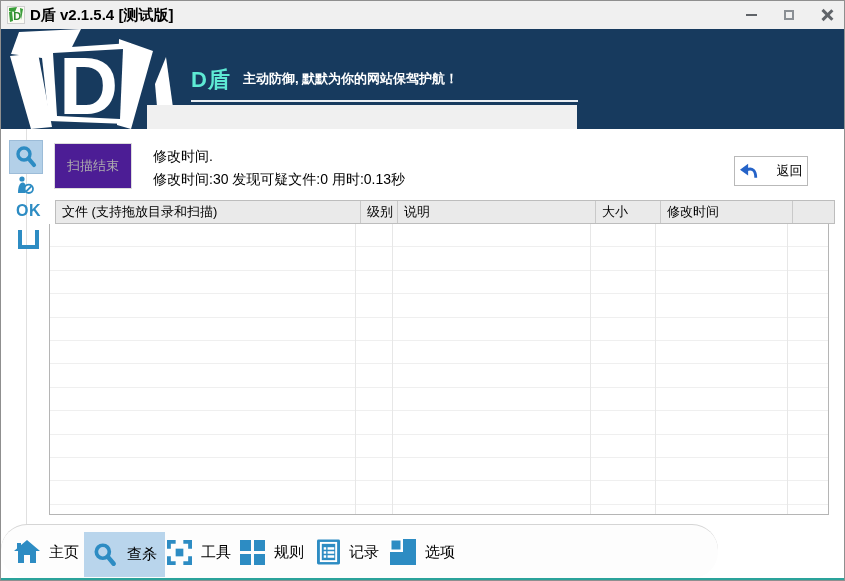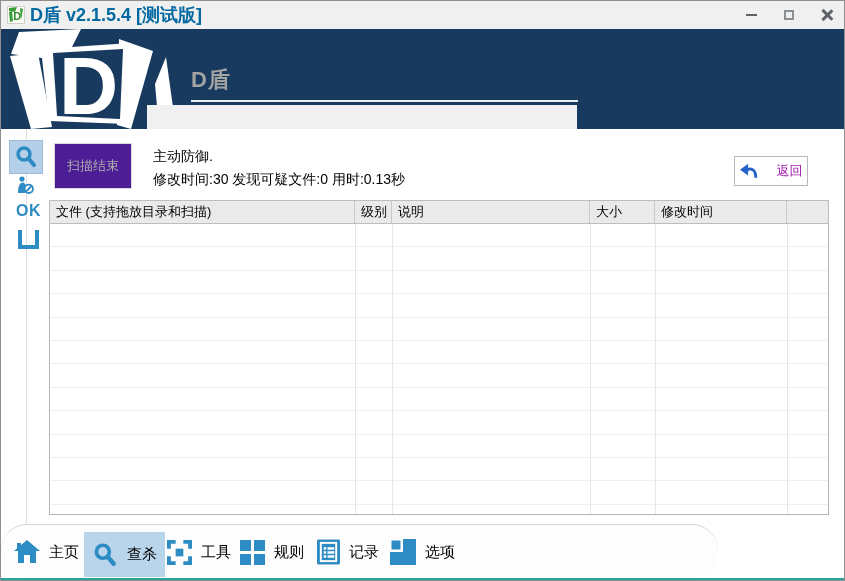--- a/index.html
+++ b/index.html
@@ -2,54 +2,54 @@
 <html><head>
 <meta charset="utf-8">
 <style>
   html,body{margin:0;padding:0;background:#d8d8d8;font-family:"Liberation Sans",sans-serif;}
   *{box-sizing:border-box;}
   .window{position:relative;width:845px;height:581px;background:#ffffff;border:1px solid #8f8f8f;overflow:hidden;}
 
   
   .titlebar{position:absolute;left:0;top:0;width:843px;height:28px;background:#f0f0f0;display:flex;align-items:center;padding-left:6px;}
   .titlebar .app-icon{width:18px;height:18px;margin-right:5px;flex:0 0 auto;}
-  .titlebar .title{font-size:18px;font-weight:bold;color:#0369a1;}
+  .titlebar .title{font-size:15px;font-weight:bold;color:#000000;}
   .win-controls{position:absolute;right:6px;top:0;height:28px;display:flex;align-items:center;gap:16px;}
   .win-btn{width:22px;height:22px;display:flex;align-items:center;justify-content:center;cursor:default;}
   .glyph-min{width:11px;height:0;border-bottom:2px solid #5f6368;}
   .glyph-max{width:10px;height:10px;border:2px solid #8a8f94;}
   .glyph-close{position:relative;width:12px;height:12px;}
   .glyph-close:before,.glyph-close:after{content:"";position:absolute;left:5px;top:-1px;width:2.5px;height:14px;background:#5f6368;}
   .glyph-close:before{transform:rotate(45deg);}
   .glyph-close:after{transform:rotate(-45deg);}
 
   
   .banner{position:absolute;left:0;top:28px;width:843px;height:100px;background:#173a5e;overflow:hidden;}
   .banner .logo{position:absolute;left:0;top:0;}
   .brand{position:absolute;left:190px;top:40px;display:flex;align-items:flex-end;}
-  .brand .brand-name{color:#a3a3a3;font-weight:bold;font-size:22px;letter-spacing:1px;line-height:1;}
+  .brand .brand-name{color:#5eead4;font-weight:bold;font-size:22px;letter-spacing:1px;line-height:1;}
   .brand .brand-slogan{color:#fff;font-weight:bold;font-size:13px;margin-left:12px;margin-bottom:3px;}
   .banner-underline{position:absolute;left:190px;top:71px;width:387px;height:2px;background:#e8edf2;}
   .banner-panel{position:absolute;left:146px;top:76px;width:430px;height:24px;background:#f0f0f0;}
 
   
   .main{position:absolute;left:0;top:128px;width:843px;height:395px;background:#fff;}
   .sidebar{position:absolute;left:0;top:0;width:26px;height:100%;border-right:1px solid #e0e0e0;}
   .side-sel{position:absolute;left:8px;top:11px;width:34px;height:34px;background:#b3d0e8;border:1px solid #9cbcd8;display:flex;align-items:center;justify-content:center;}
   .side-user{position:absolute;left:14px;top:47px;}
   .side-ok{position:absolute;left:15px;top:73px;font-size:16px;font-weight:bold;color:#2d8cc3;letter-spacing:0.5px;}
   .side-container{position:absolute;left:17px;top:101px;width:21px;height:19px;border:4px solid #2d8cc3;border-top:none;}
 
   .scan-btn{position:absolute;left:53px;top:14px;width:78px;height:46px;background:#4c1d95;border:1px solid #dcdcdc;color:#aeaeae;font-size:13px;font-family:"Liberation Sans",sans-serif;}
   .status1{position:absolute;left:152px;top:19px;font-size:14px;color:#000;}
   .status2{position:absolute;left:152px;top:42px;font-size:14px;color:#000;}
-  .return-btn{position:absolute;left:733px;top:27px;width:74px;height:30px;background:#fff;border:1px solid #b9b9b9;display:flex;align-items:center;justify-content:center;gap:19px;font-size:13px;color:#a21caf;cursor:default;}
-
-  
-  .tbl-header{position:absolute;left:48px;top:71px;width:780px;height:24px;background:#eaeaea;border:1px solid #bdbdbd;display:flex;}
+  .return-btn{position:absolute;left:733px;top:27px;width:74px;height:30px;background:#fff;border:1px solid #b9b9b9;display:flex;align-items:center;justify-content:center;gap:19px;font-size:13px;color:#000000;cursor:default;}
+
+  
+  .tbl-header{position:absolute;left:54px;top:71px;width:780px;height:24px;background:#eaeaea;border:1px solid #bdbdbd;display:flex;}
   .tbl-h-cell{height:100%;border-right:1px solid #c9c9c9;font-size:13px;color:#000;display:flex;align-items:center;padding-left:6px;white-space:nowrap;overflow:hidden;}
   .tbl-h-cell:last-child{border-right:none;}
   .tbl-body{position:absolute;left:48px;top:95px;width:780px;height:291px;border:1px solid #b5b5b5;border-top:none;background:#fff;
     background-image:repeating-linear-gradient(to bottom,transparent 0px,transparent 22.4px,#efefef 22.4px,#efefef 23.4px);}
   .col-line{position:absolute;top:0;width:1px;height:100%;background:#e7e7e7;}
 
   
   .navbar{position:absolute;left:0;top:523px;width:717px;height:54px;background:#fdfdfd;border-top:1px solid #d5d5d5;border-radius:26px;}
   .nav-item{position:absolute;top:0;height:54px;display:flex;align-items:center;gap:9px;font-size:15px;color:#000;cursor:default;}
   .nav-item.selected{top:7px;height:45px;background:#b9d5ec;padding:0 8px;justify-content:space-between;}
@@ -87,20 +87,21 @@
       <polygon points="18,3 80,0 64,32 10,25" fill="#ffffff"></polygon>
       <polygon points="9,27 37,24 51,98 30,100" fill="#ffffff"></polygon>
       <polygon points="40,20 130,14 126,95 48,92" fill="#ffffff"></polygon>
       <polygon points="118,10 152,22 130,100 116,96" fill="#ffffff"></polygon>
       <polygon points="154,55 165,28 175,100 158,100" fill="#ffffff"></polygon>
       <polygon points="52,24 122,20 119,90 56,87" fill="#173a5e"></polygon>
       <text x="58" y="85" font-size="82" font-weight="bold" fill="#ffffff" font-family="Liberation Sans, sans-serif">D</text>
     </svg>
     <div class="brand">
       <span class="brand-name">D盾</span>
+      <span class="brand-slogan">主动防御, 默默为你的网站保驾护航！</span>
     </div>
     <div class="banner-underline"></div>
     <div class="banner-panel"></div>
   </div>
 
   <div class="main">
 
     <div class="sidebar">
       <div class="side-sel">
         <svg width="24" height="24" viewBox="0 0 24 24">
@@ -116,21 +117,21 @@
           <line x1="11" y1="15.6" x2="16.6" y2="10" stroke="#2d8cc3" stroke-width="1.8"></line>
         </svg>
       </div>
       <div class="side-ok">OK</div>
       <div class="side-container">
         <span></span>
       </div>
     </div>
 
     <button class="scan-btn" disabled="">扫描结束</button>
-    <div class="status1">主动防御.</div>
+    <div class="status1">修改时间.</div>
     <div class="status2">修改时间:30  发现可疑文件:0  用时:0.13秒</div>
     <div class="return-btn">
       <svg width="18" height="17" viewBox="0 0 20 18">
         <polygon points="0,7 9,0.5 9,13.5" fill="#2563c8"></polygon>
         <path d="M7.5 7 C 14 4.5, 17.5 8, 17.5 16" fill="none" stroke="#2563c8" stroke-width="3.2"></path>
       </svg>
       <span>返回</span>
     </div>
 
     <div class="tbl-header">

